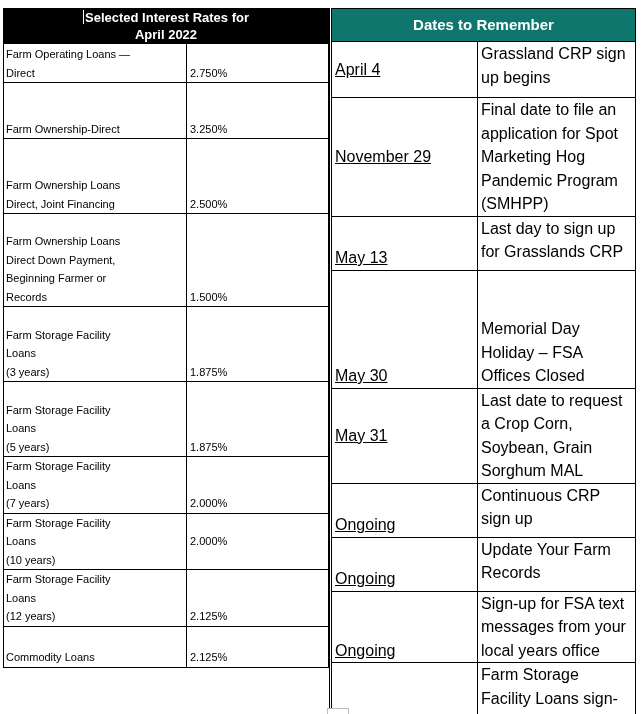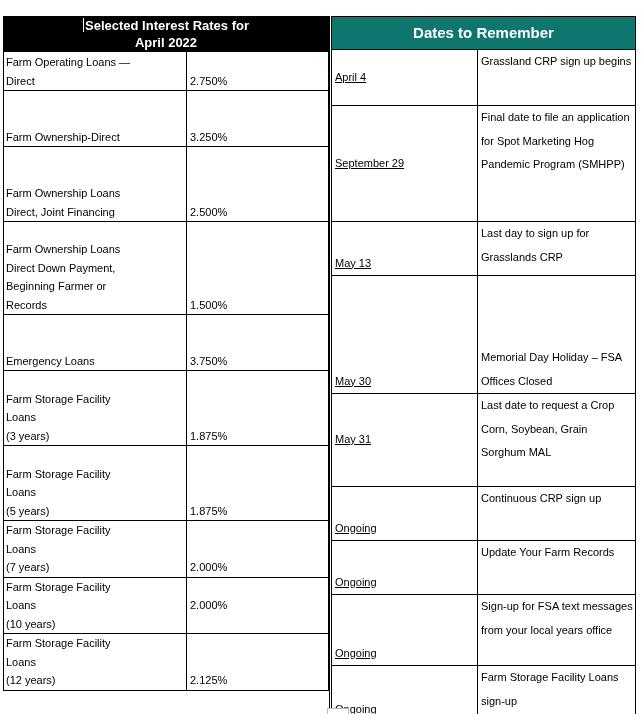--- a/index.html
+++ b/index.html
@@ -1,33 +1,33 @@
 <!DOCTYPE html>
 <html><head>
 <meta charset="utf-8">
 <style>
   html, body { margin: 0; padding: 0; background: #ffffff; }
   body { width: 644px; height: 714px; position: relative; overflow: hidden;
          font-family: "Liberation Sans", sans-serif; color: #000; }
-  .tbl { position: absolute; top: 16px; border-collapse: collapse; table-layout: fixed; padding-left: 12px; }
+  .tbl { position: absolute; top: 8px; border-collapse: collapse; table-layout: fixed; padding-left: 12px; }
   .tbl td, .tbl th { border: 1.5px solid #000; padding: 0 2px; font-size: 15px; line-height: 18px; }
   #rates { left: 3px; width: 325px; }
   #rates col.c1 { width: 183px; }
   #rates col.c2 { width: 142px; }
   #rates th { background: #000; color: #fff; font-weight: bold; font-size: 13px; line-height: 17px;
               text-align: center; height: 34px; padding: 0; }
   #rates td { vertical-align: bottom; font-size: 11px; line-height: 18.5px; }
   #rates td.rate { padding-left: 3px; }
   #rates td.mid { vertical-align: middle; }
   #dates { left: 329px; width: 305px; border-left: 3px double #000; }
   #dates col.d1 { width: 147px; }
   #dates col.d2 { width: 158px; }
   #dates th { background: #0f766e; color: #fff; font-weight: bold; font-size: 15px; text-align: center;
               height: 32px; padding: 0; }
-  #dates td { font-size: 11px; line-height: 23.5px; }
+  #dates td { font-size: 16px; line-height: 23.5px; }
   #dates td.date { vertical-align: bottom; padding-left: 3px; text-decoration: underline; }
   #dates td.date.mid { vertical-align: middle; }
   #dates td.desc { vertical-align: top; padding-left: 3px; padding-right: 2px; }
   #dates td.desc.bot { vertical-align: bottom; }
   .cursor { display: inline-block; width: 1px; height: 14px; background: #fff; vertical-align: -2px; margin-right: 1px; }
   .handle { position: absolute; left: 327px; top: 708px; width: 20px; height: 8px;
             border: 1px solid #bbb; border-bottom: none; background: #fff; }
 </style>
 </head>
 <body>
@@ -52,42 +52,42 @@
         <td class="rate">3.250%</td>
       </tr>
       <tr style="height: 75px;">
         <td><span>Farm Ownership Loans</span><br><span>Direct, Joint Financing</span></td>
         <td class="rate">2.500%</td>
       </tr>
       <tr style="height: 93px;">
         <td><span>Farm Ownership Loans</span><br><span>Direct Down Payment,</span><br><span>Beginning Farmer or</span><br><span>Records</span></td>
         <td class="rate">1.500%</td>
       </tr>
-      <tr style="height: 56px;">
-        <td><span>Emergency Loans</span></td>
-        <td class="rate">3.750%</td>
-      </tr>
       <tr style="height: 75px;">
         <td><span>Farm Storage Facility</span><br><span>Loans</span><br><span>(3 years)</span></td>
         <td class="rate">1.875%</td>
       </tr>
       <tr style="height: 75px;">
         <td><span>Farm Storage Facility</span><br><span>Loans</span><br><span>(5 years)</span></td>
         <td class="rate">1.875%</td>
       </tr>
       <tr style="height: 56px;">
         <td><span>Farm Storage Facility</span><br><span>Loans</span><br><span>(7 years)</span></td>
         <td class="rate">2.000%</td>
       </tr>
       <tr style="height: 56px;">
         <td><span>Farm Storage Facility</span><br><span>Loans</span><br><span>(10 years)</span></td>
         <td class="rate mid">2.000%</td>
       </tr>
       <tr style="height: 56px;">
         <td><span>Farm Storage Facility</span><br><span>Loans</span><br><span>(12 years)</span></td>
+        <td class="rate">2.125%</td>
+      </tr>
+      <tr style="height: 41px;">
+        <td><span>Commodity Loans</span></td>
         <td class="rate">2.125%</td>
       </tr>
     </tbody>
 </table>
 
 <table id="dates" class="tbl">
   <colgroup>
       <col class="d1">
       <col class="d2">
     </colgroup>
@@ -95,21 +95,21 @@
     <tr>
       <th colspan="2">Dates to Remember</th>
     </tr>
   </thead>
   <tbody id="dates-body">
       <tr style="height: 56px;">
         <td class="date mid">April 4</td>
         <td class="desc">Grassland CRP sign up begins</td>
       </tr>
       <tr style="height: 116px;">
-        <td class="date mid">September 29</td>
+        <td class="date mid">November 29</td>
         <td class="desc">Final date to file an application for Spot Marketing Hog Pandemic Program (SMHPP)</td>
       </tr>
       <tr style="height: 54px;">
         <td class="date">May 13</td>
         <td class="desc">Last day to sign up for Grasslands CRP</td>
       </tr>
       <tr style="height: 118px;">
         <td class="date">May 30</td>
         <td class="desc bot">Memorial Day Holiday – FSA Offices Closed</td>
       </tr>

